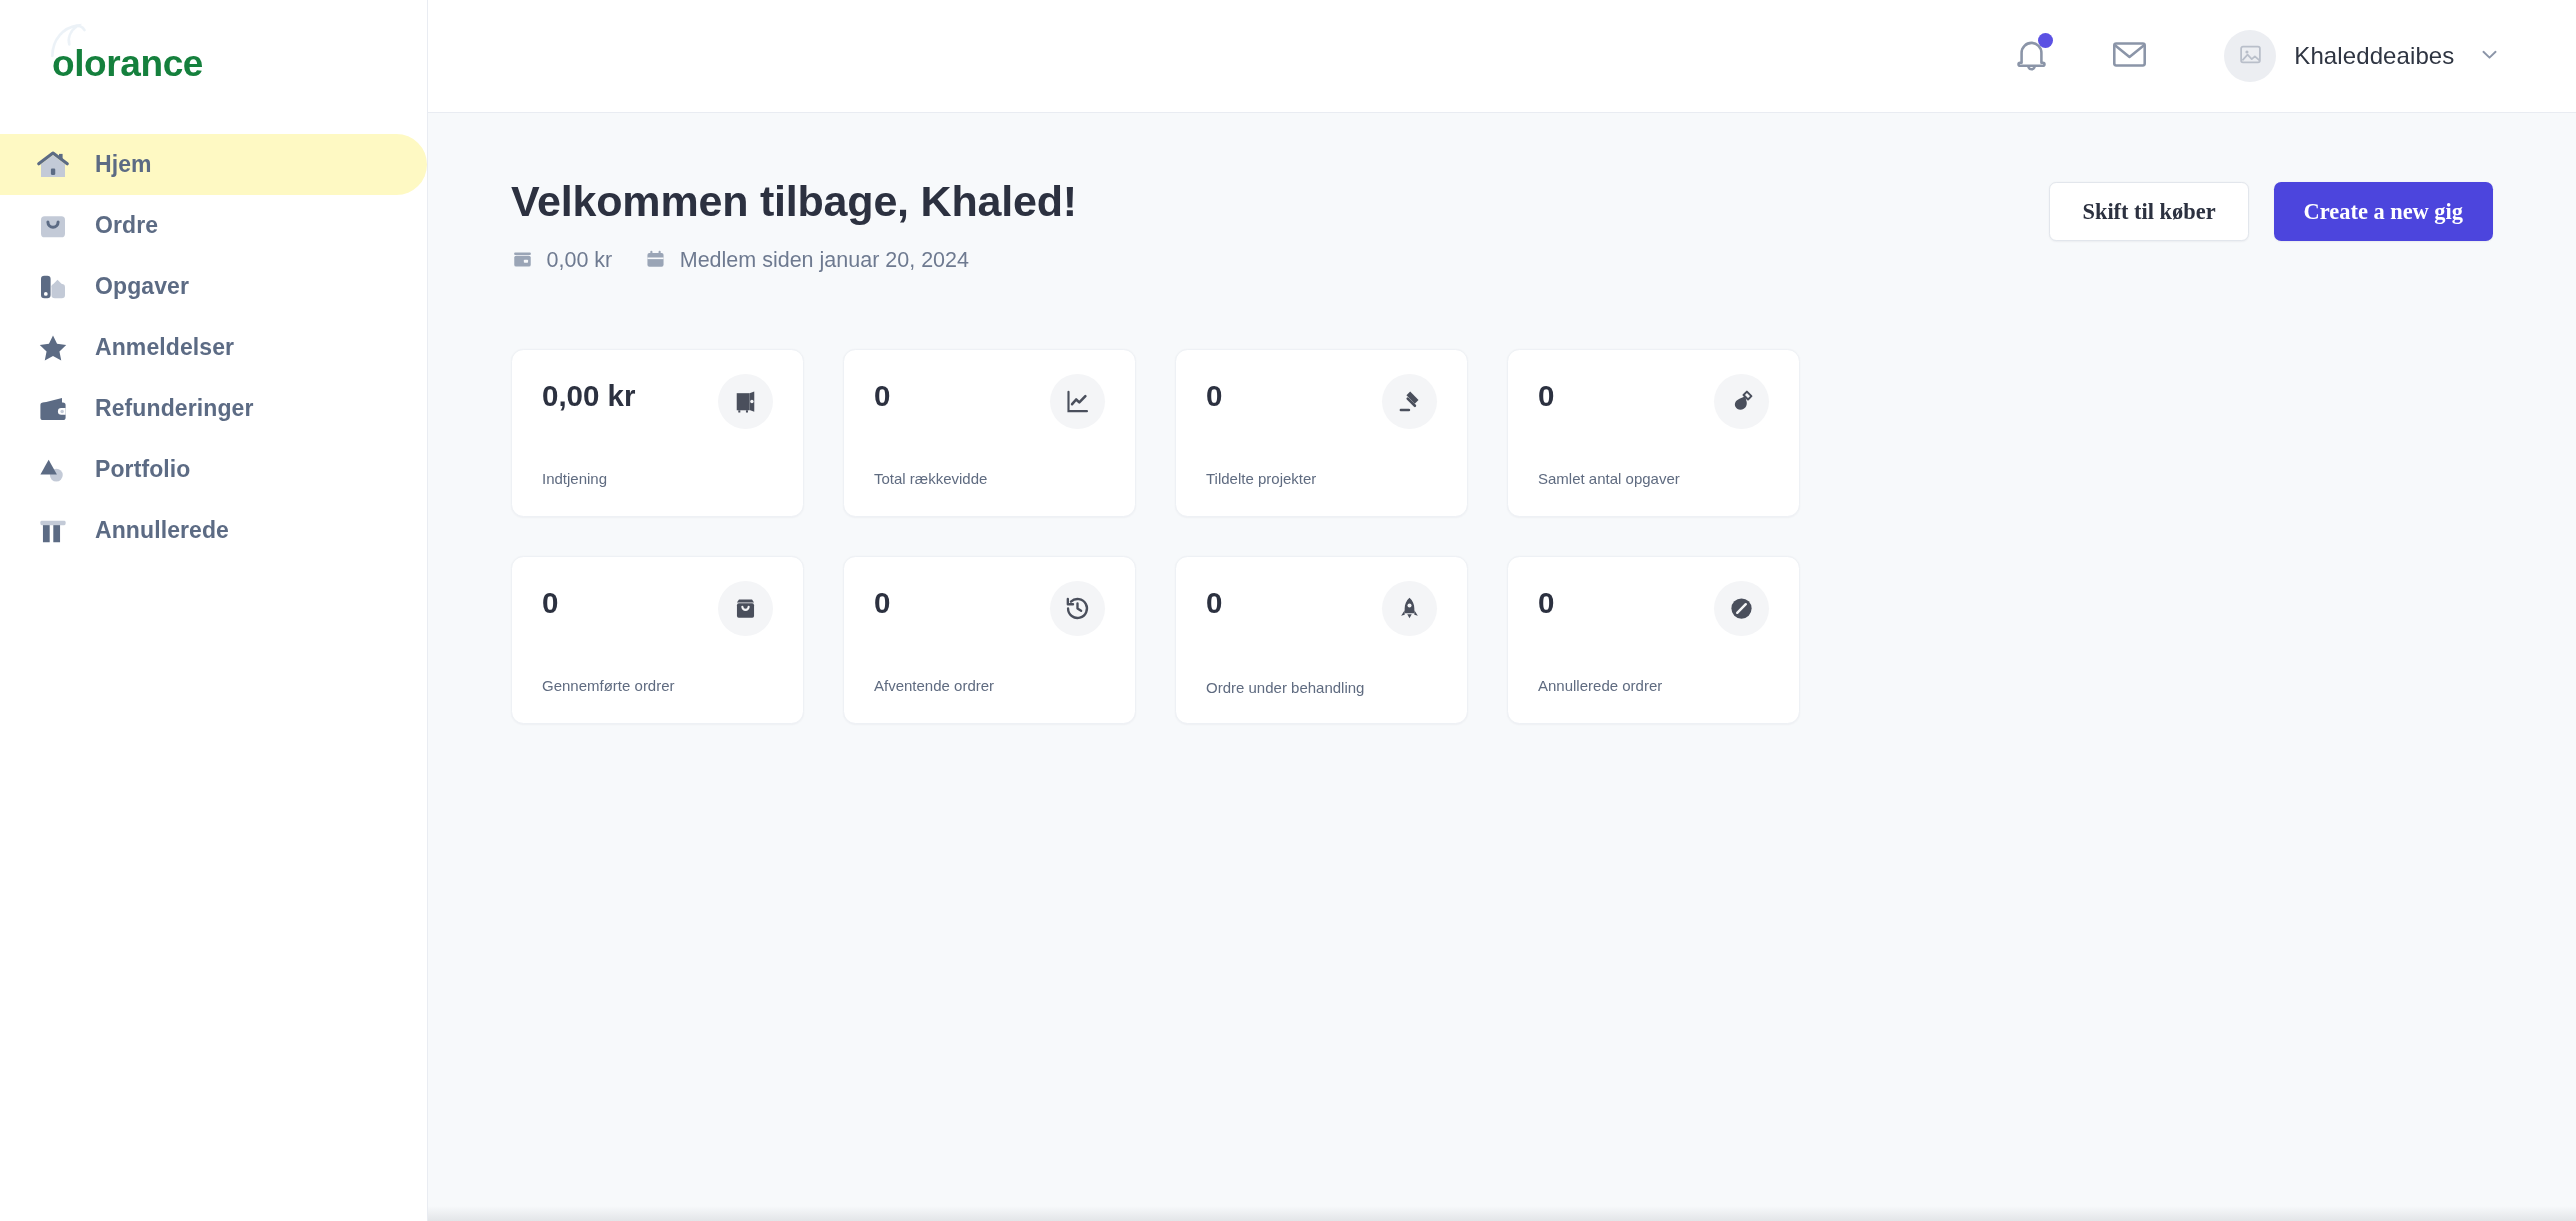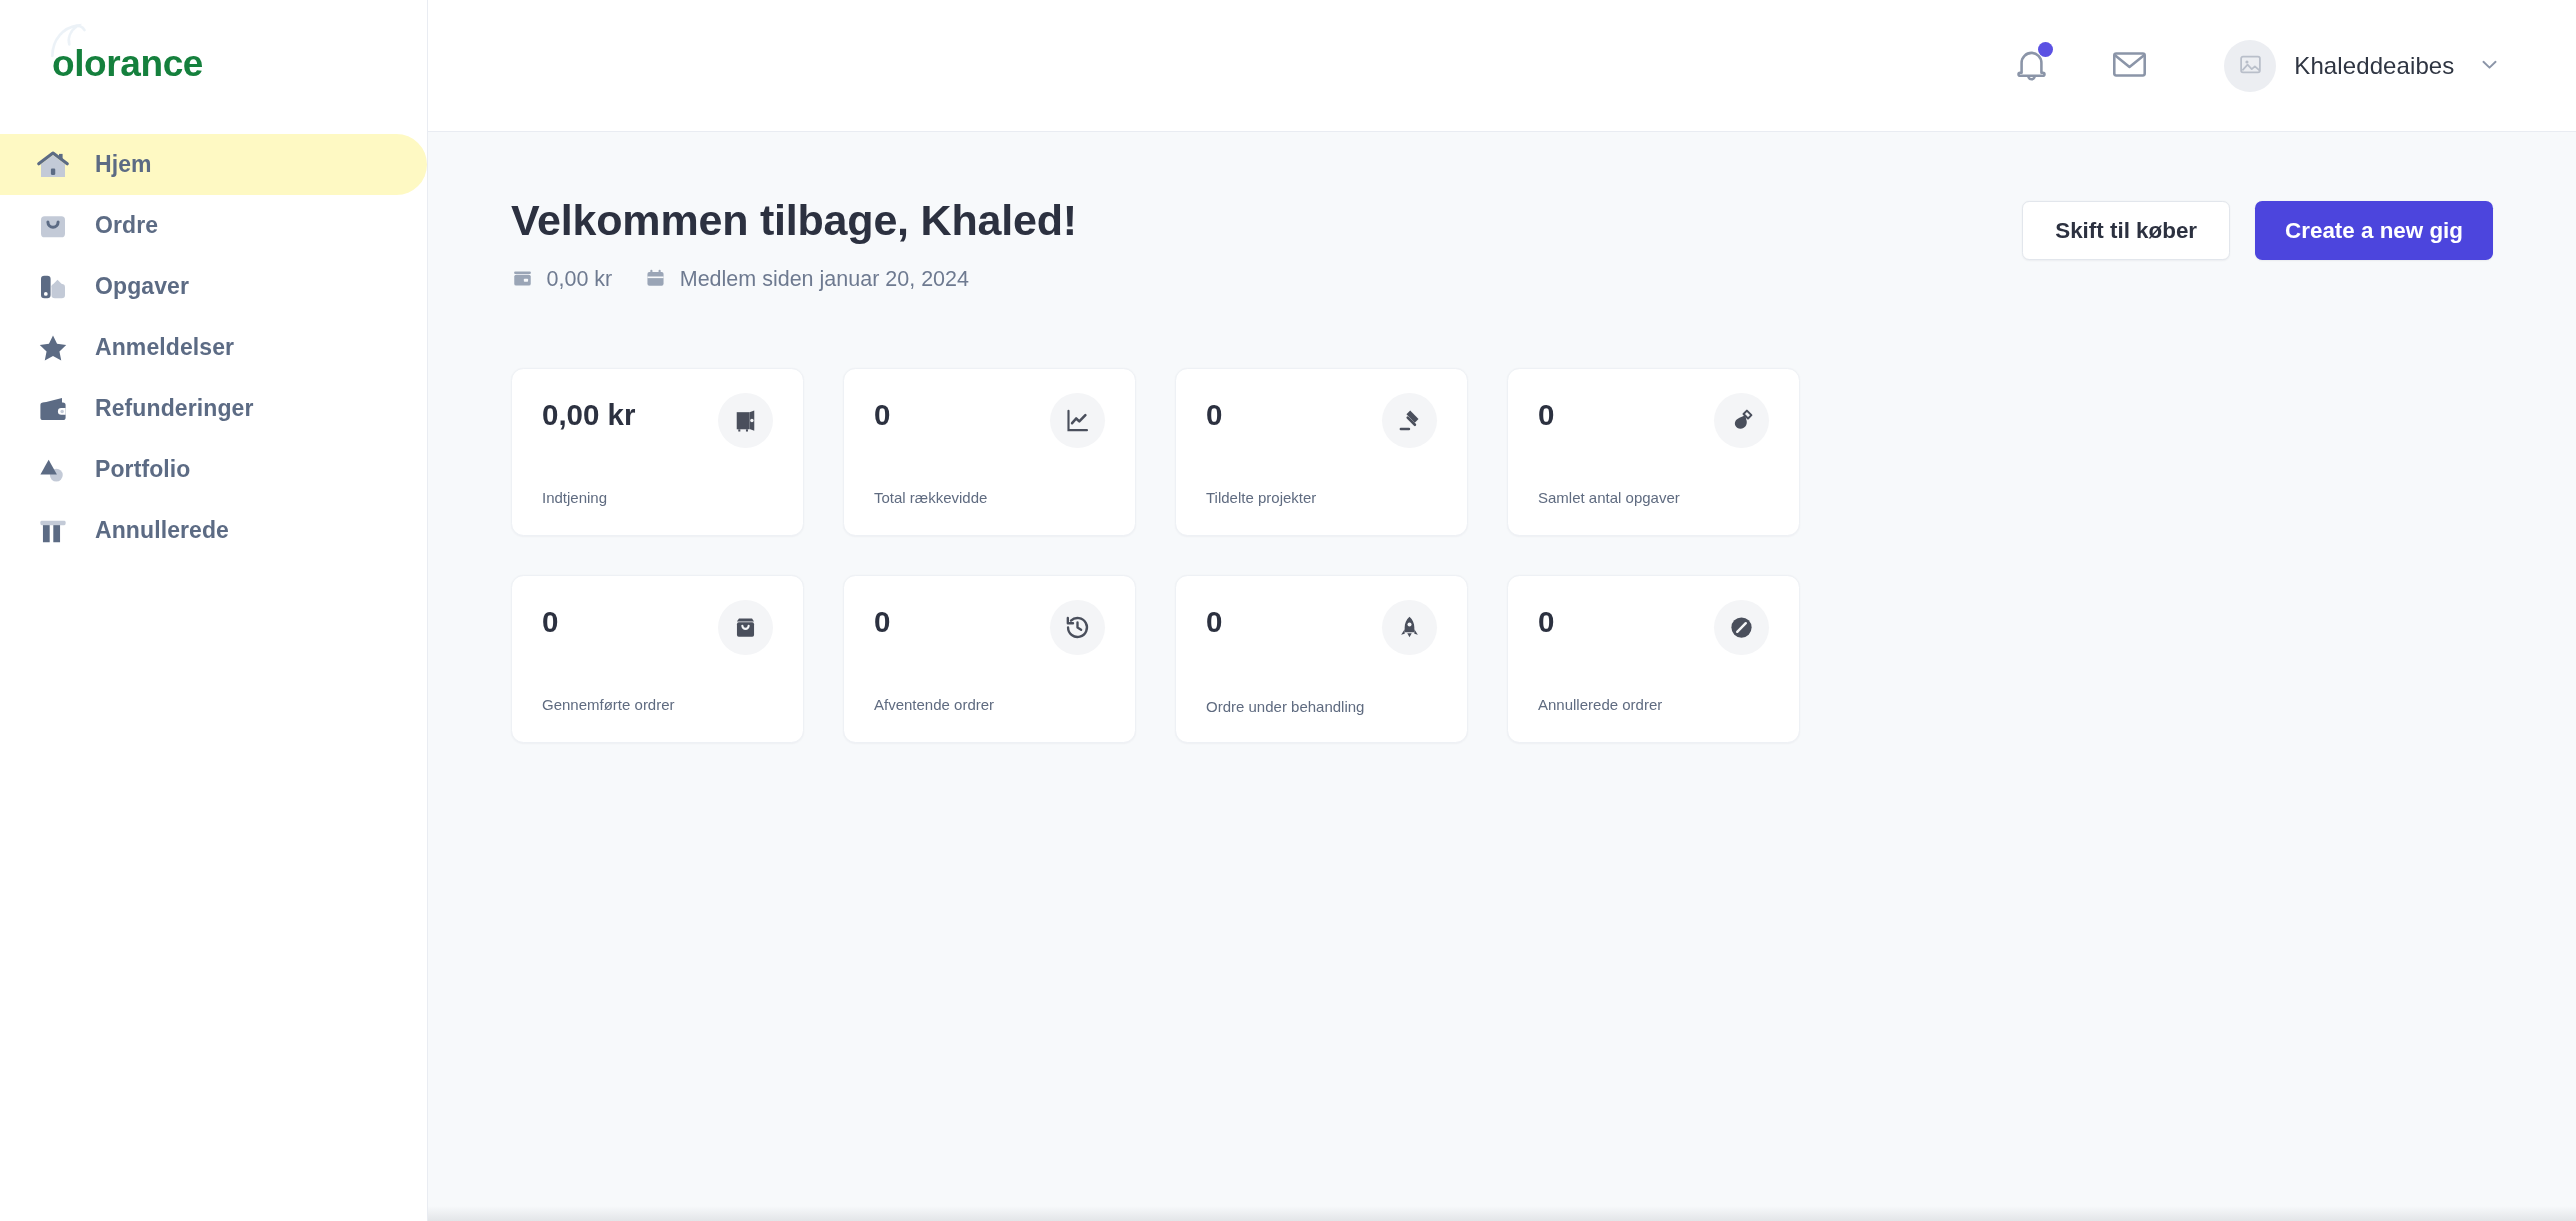--- a/index.html
+++ b/index.html
@@ -45,21 +45,21 @@
   .nav-item.active { background: #fef9c3; }
   .nav-icon { width: 38px; height: 38px; display: flex; align-items: center; justify-content: center; flex: 0 0 38px; }
   .nav-label {
     font-size: 23px; font-weight: 700; color: #5c6b84; letter-spacing: 0.1px;
   }
   .nav-item.active .nav-label { color: #5c6b84; }
 
   
   .main { flex: 1; display: flex; flex-direction: column; min-width: 0; }
   .topbar {
-    height: 132px; background: #ffffff;
+    height: 113px; background: #ffffff;
     border-bottom: 1.8px solid #e9ecf2;
     display: flex; align-items: center; justify-content: flex-end;
     padding-right: 73px; gap: 0;
   }
   .top-icon { width: 57px; height: 57px; display:flex; align-items:center; justify-content:center; position: relative; cursor: pointer; }
   .bell-badge {
     position: absolute; top: 5.4px; right: 7.2px;
     width: 15px; height: 15px; border-radius: 50%;
     background: #5b51e3;
   }
@@ -81,21 +81,21 @@
   .content-inner { padding: 0 83px 0 83px; }
 
   .welcome-row { display: flex; align-items: flex-start; justify-content: space-between; }
   .welcome-title {
     font-size: 43px; font-weight: 700; color: #2c3140; letter-spacing: -0.2px;
   }
   .meta-row { display: flex; align-items: center; gap: 32px; margin-top: 21.5px; }
   .meta { display: flex; align-items: center; gap: 12.5px; }
   .meta-text { font-size: 21.5px; color: #6e7a90; }
 
-  .actions { display: flex; align-items: center; gap: 25px; margin-top: 5.4px; }
+  .actions { display: flex; align-items: center; gap: 25px; margin-top: 5.4px; font-family: Liberation Serif, serif; }
   .btn {
     height: 59px; border-radius: 7.2px;
     display: flex; align-items: center; justify-content: center;
     font-size: 22.4px; font-weight: 700; cursor: pointer;
     padding: 0 32px; white-space: nowrap;
   }
   .btn-secondary {
     background: #ffffff; color: #2c3140;
     border: 1.8px solid #e2e6ec;
     box-shadow: 0 0.9px 1.8px rgba(16,24,40,.05);

